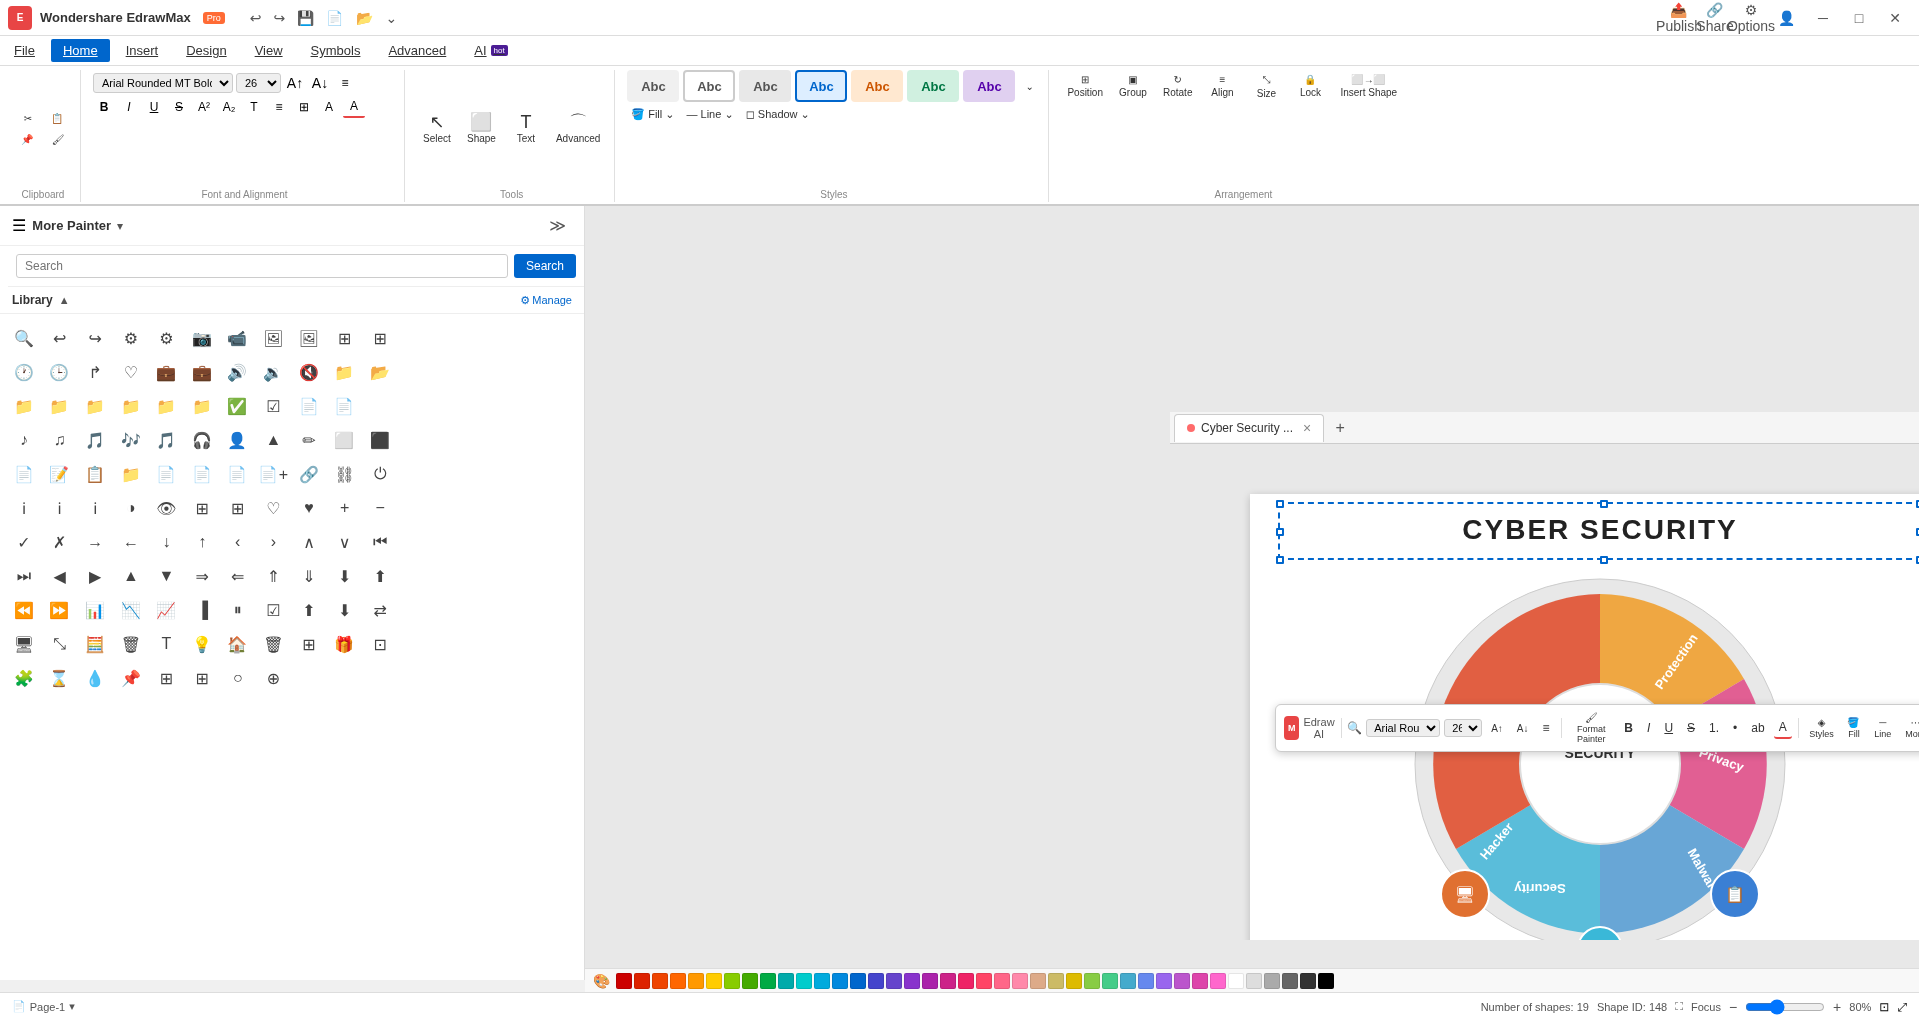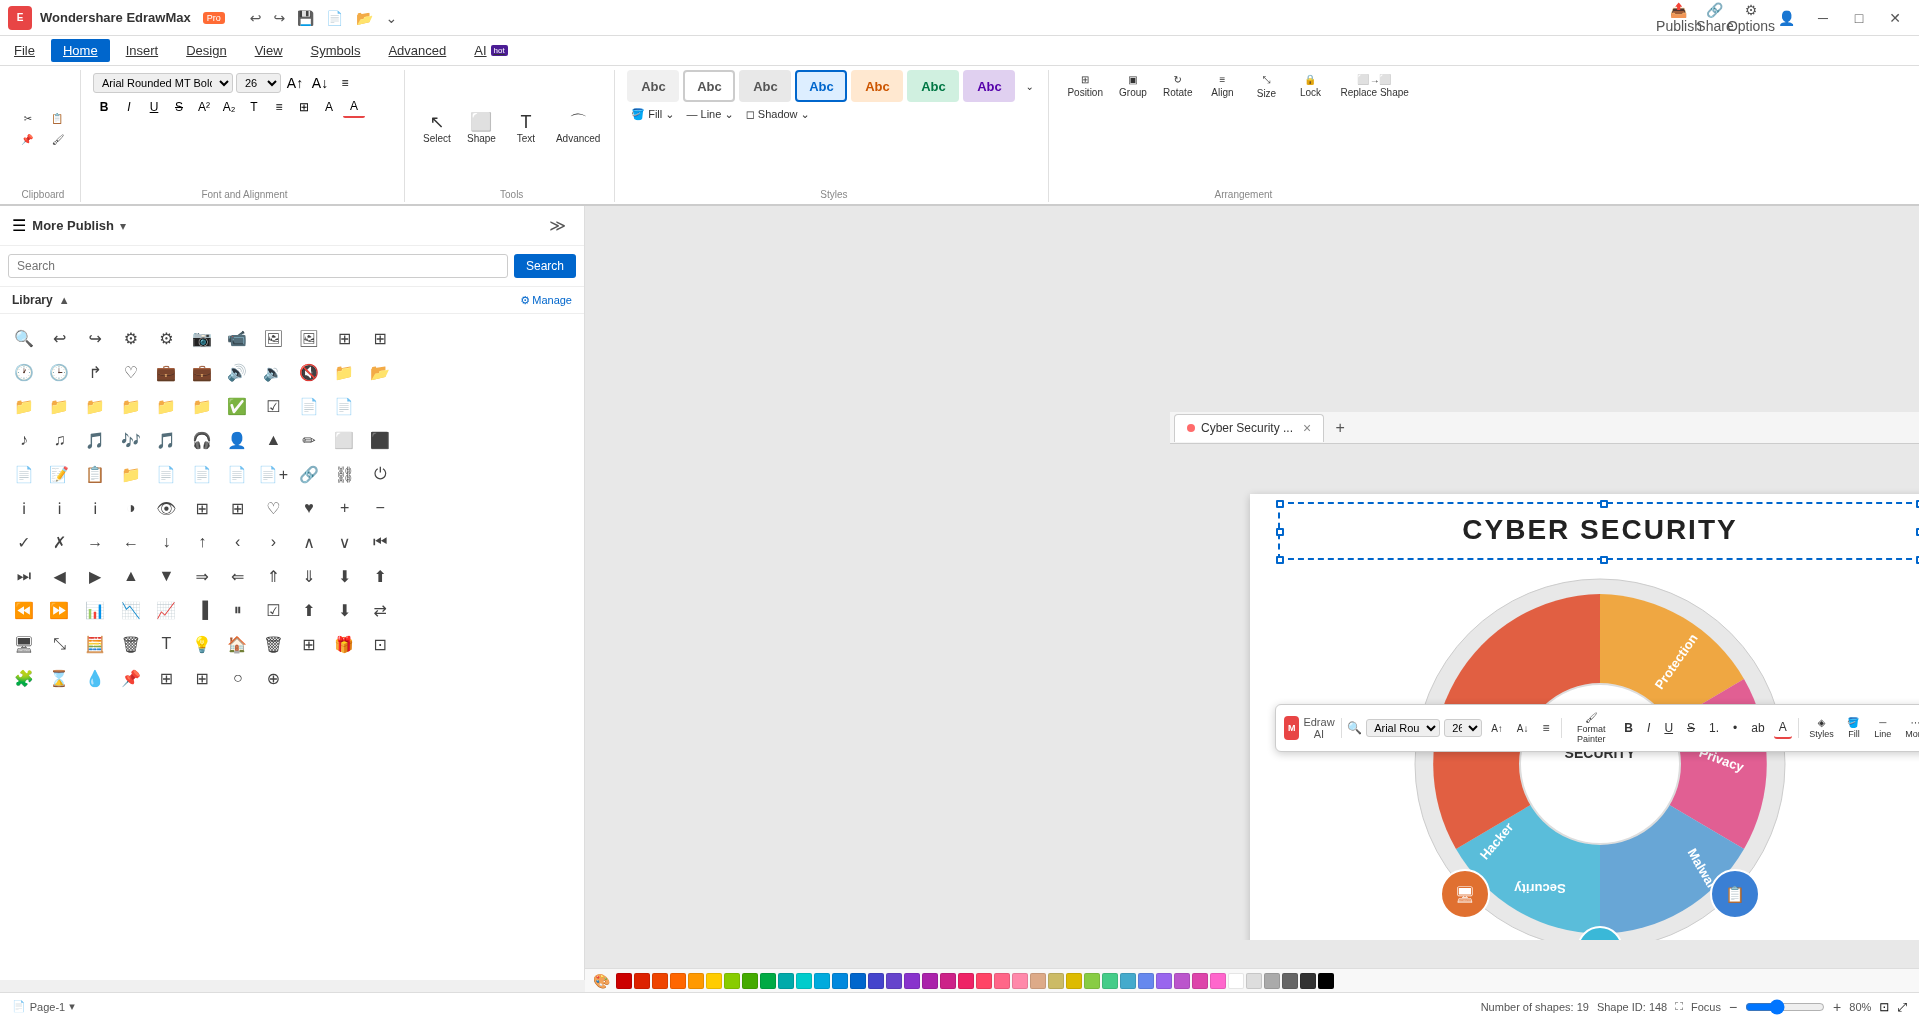--- a/index.html
+++ b/index.html
@@ -184,20 +184,21 @@
     }
     .sidebar-title { font-size: 13px; font-weight: 600; color: #333; }
     .sidebar-arrow { cursor: pointer; color: #555; }
     .sidebar-collapse { margin-left: auto; cursor: pointer; color: #555; font-size: 16px; padding: 2px 6px; }
 
     #search-bar {
       display: flex;
       padding: 8px;
       gap: 6px;
       border-bottom: 1px solid #eee;
+      margin-left: 8px;
     }
     #search-input {
       flex: 1;
       border: 1px solid #ccc;
       border-radius: 3px;
       padding: 4px 8px;
       font-size: 12px;
       outline: none;
     }
     #search-btn {
@@ -599,33 +600,33 @@
         <button class="ribbon-btn">
           <span>⤡</span>
           <span>Size</span>
         </button>
         <button class="ribbon-btn">
           <span>🔒</span>
           <span>Lock</span>
         </button>
         <button class="ribbon-btn" style="min-width:60px;">
           <span>⬜→⬜</span>
-          <span>Replace Shape</span>
+          <span>Insert Shape</span>
         </button>
       </div>
       <div class="ribbon-section-label">Arrangement</div>
     </div>
 
   </div>
 </div>
 
 <div id="sidebar">
   <div id="sidebar-header">
     <span style="font-size:16px;cursor:pointer;">☰</span>
-    <span class="sidebar-title">More Publish</span>
+    <span class="sidebar-title">More Painter</span>
     <span class="sidebar-arrow">▾</span>
     <span class="sidebar-collapse">≫</span>
   </div>
   <div id="search-bar">
     <input type="text" id="search-input" placeholder="Search" style="">
     <button id="search-btn">Search</button>
   </div>
   <div id="library-header">
     <span class="library-label">Library</span>
     <span class="library-arrow">▲</span>

